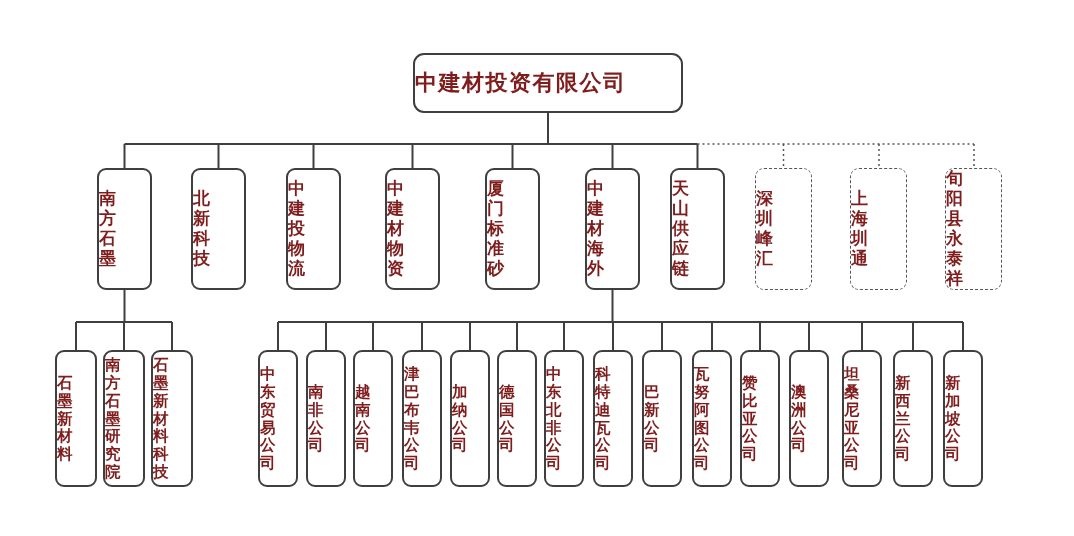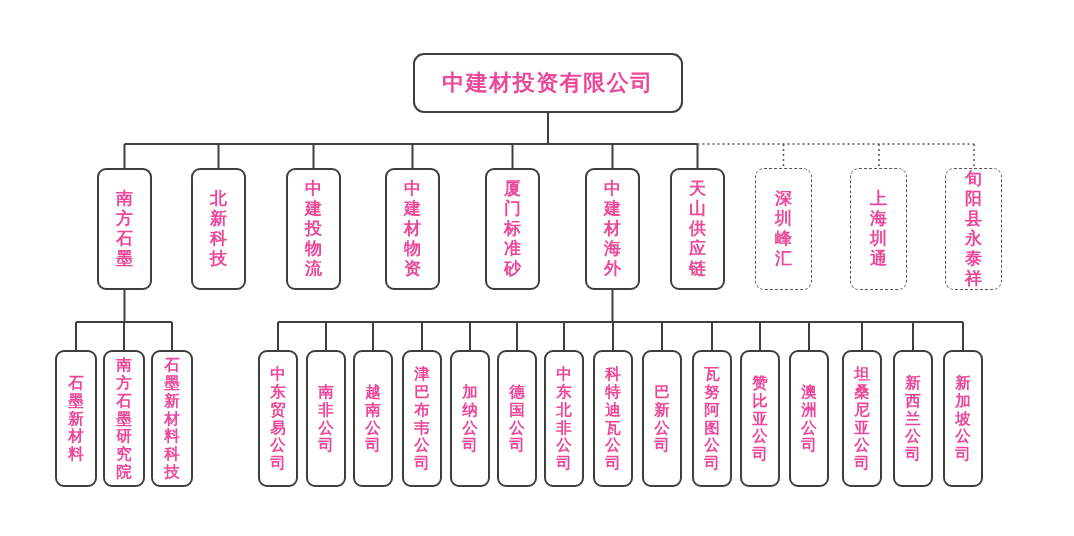--- a/index.html
+++ b/index.html
@@ -4,22 +4,22 @@
 <style>
   html,body{margin:0;padding:0;background:#ffffff;}
   .canvas{
     position:relative;width:1074px;height:536px;background:#ffffff;
     font-family:"Liberation Sans","DejaVu Sans",sans-serif;overflow:hidden;
   }
   .lines{position:absolute;left:0;top:0;width:1074px;height:536px;}
   .node{
     position:absolute;box-sizing:border-box;background:#ffffff;
     border:2px solid #3f3f3f;border-radius:9px;
-    display:flex;align-items:center;justify-content:center;
-    color:#ec4899;
+    display:flex;align-items:center;justify-content:flex-start;
+    color:#7f1d1d;
   }
   .root{
     left:413px;top:53px;width:270px;height:60px;
     border-width:2.5px;border-radius:11px;
     font-size:22px;font-weight:bold;letter-spacing:1.5px;
   }
   .lvl2{top:168px;height:122px;width:55px;}
   .lvl3{top:350px;height:137px;width:40px;}
   .g3{width:42px;}
   .dashed{border:1.5px dashed #555555;width:57px;}

